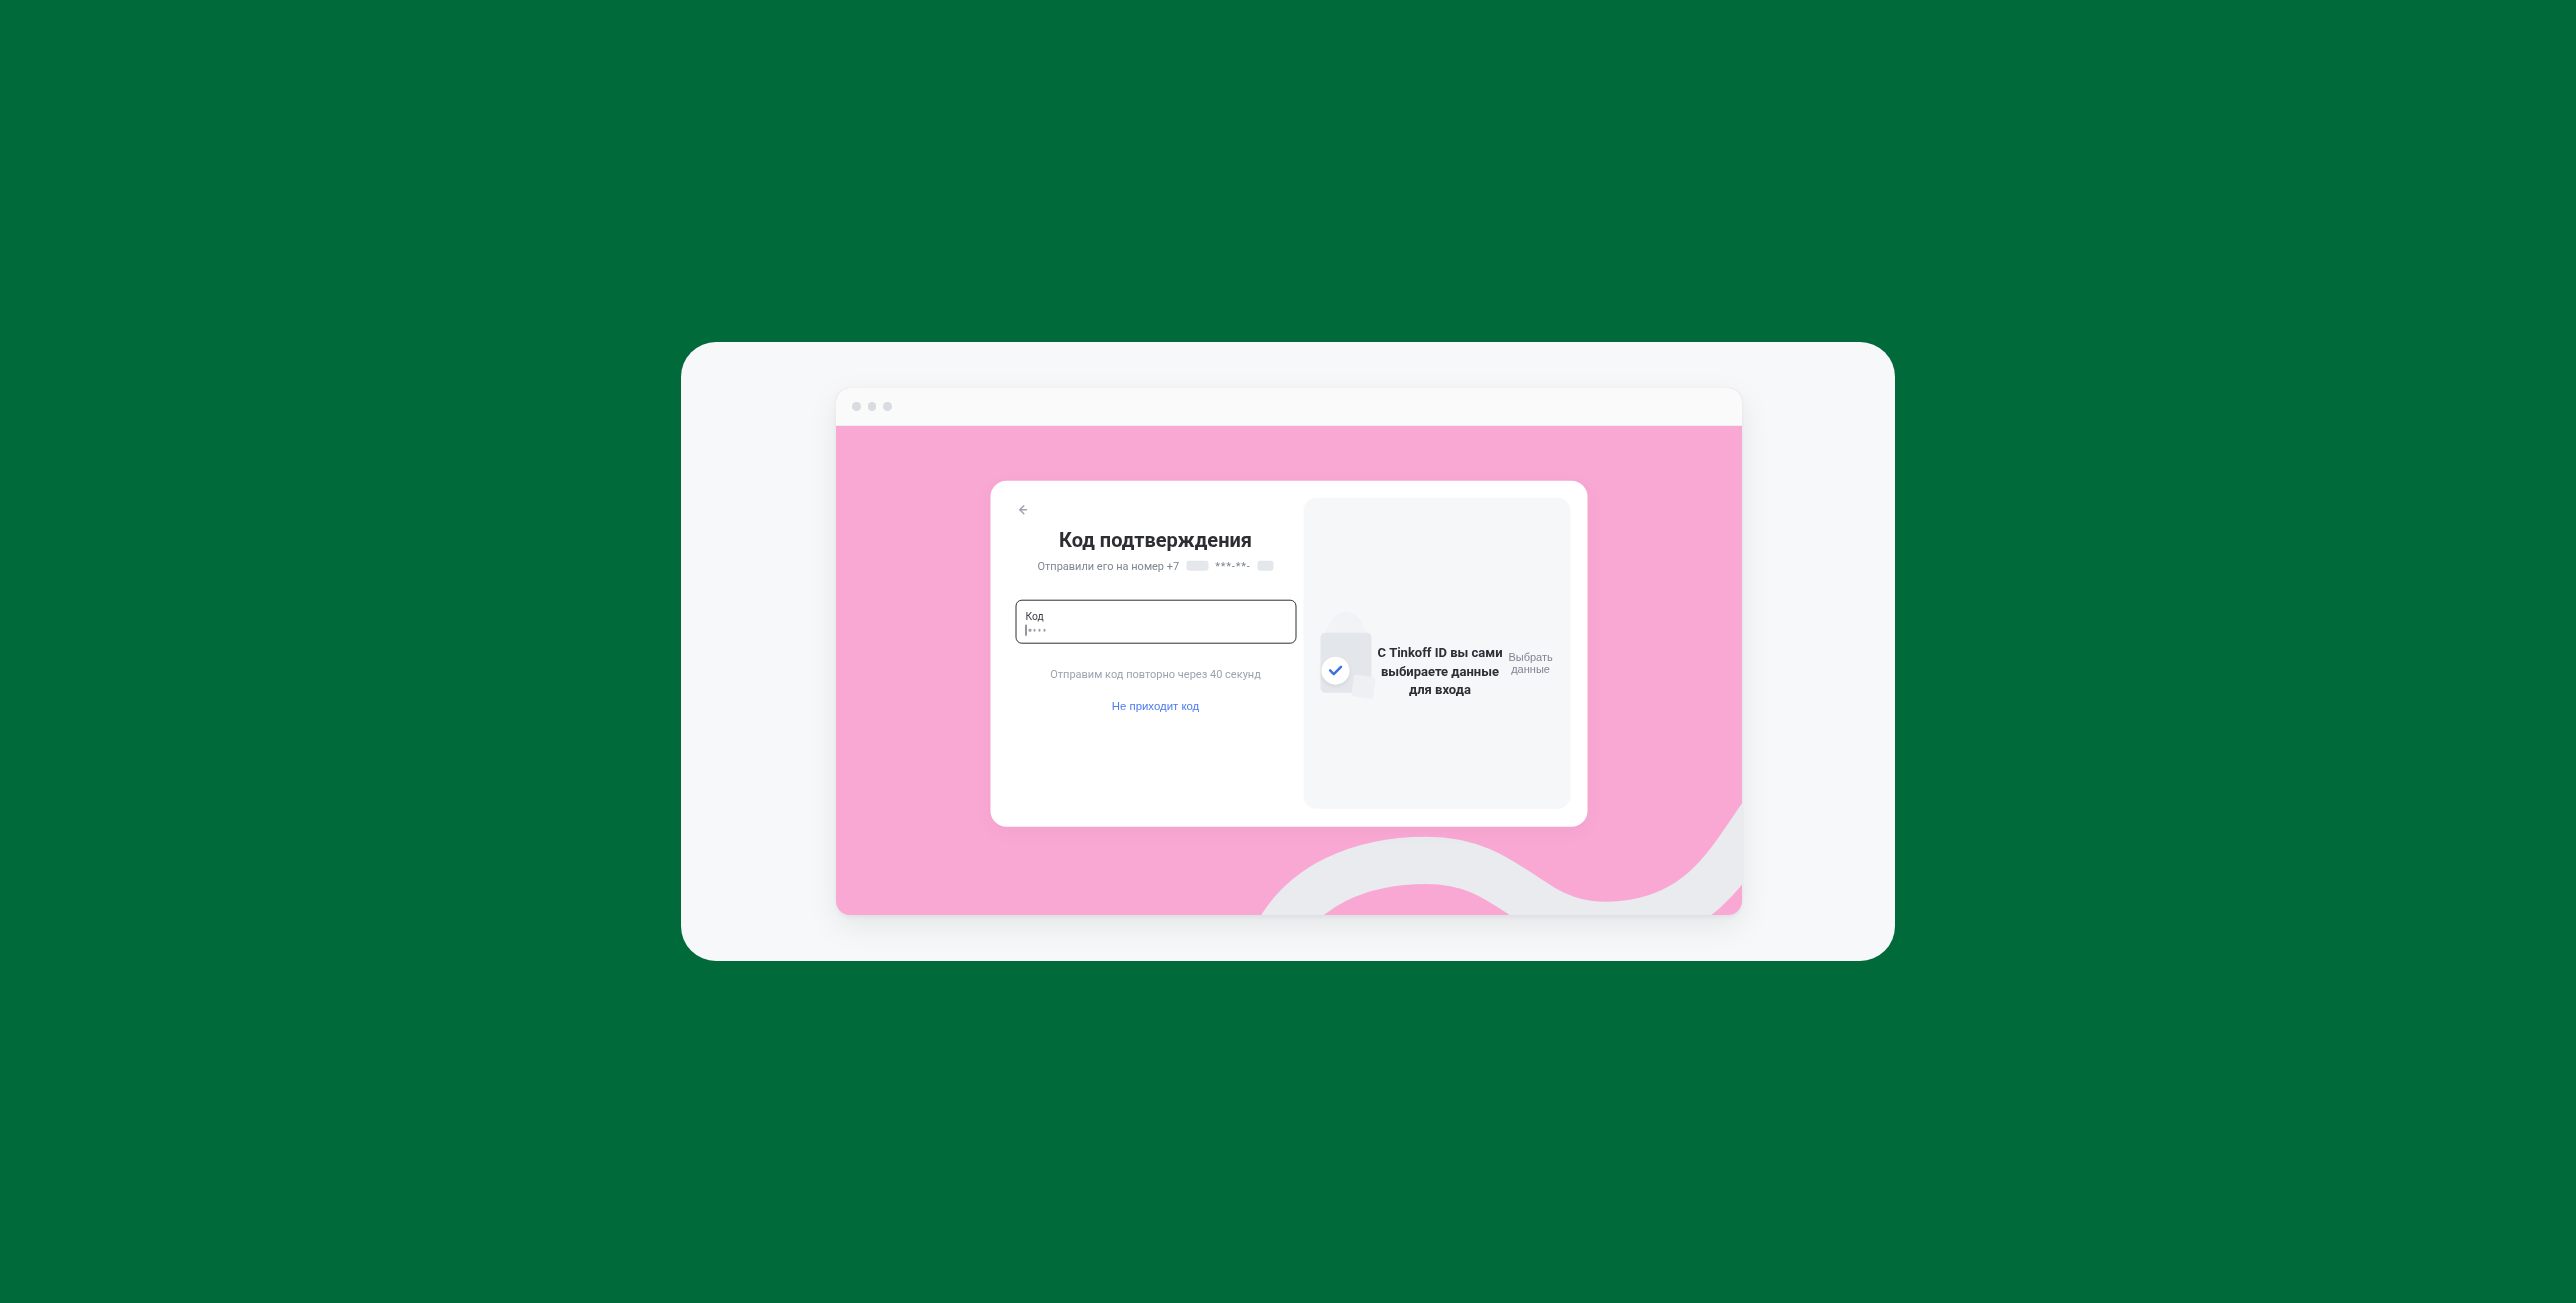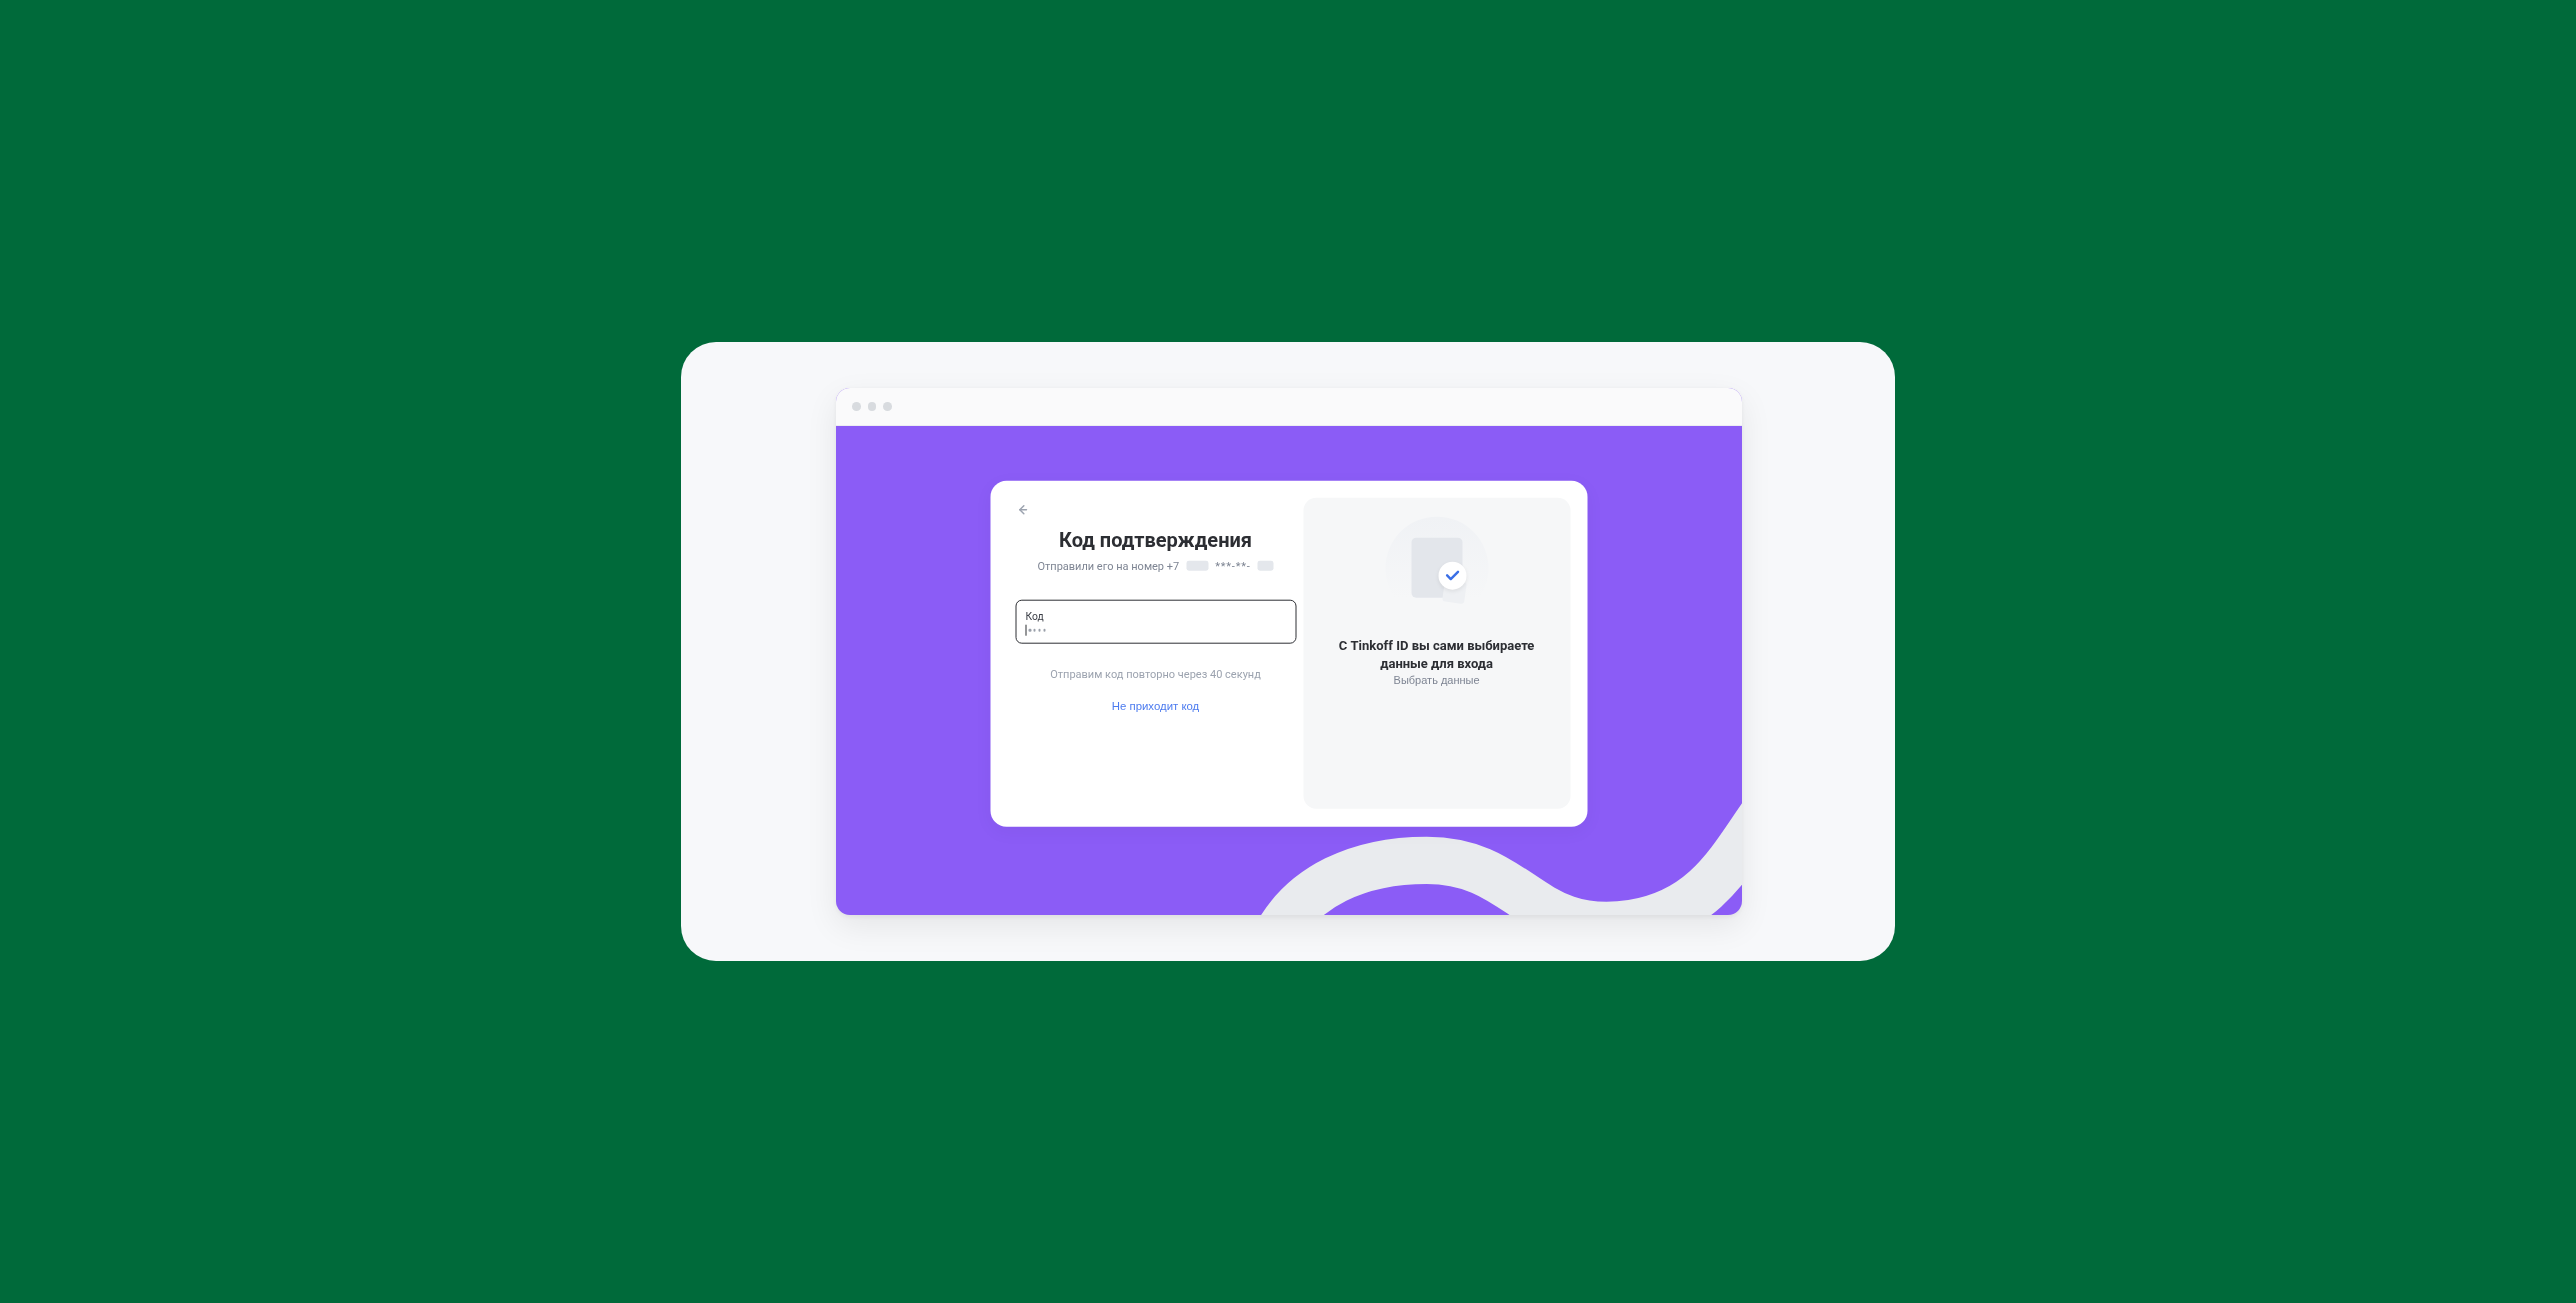--- a/index.html
+++ b/index.html
@@ -16,21 +16,21 @@
       width:1214px; height:619px;
       background:#F7F8FA;
       border-radius:35px;
       position:relative;
       overflow:hidden;
     }
     .browser {
       position:absolute;
       left:155px; top:46px;
       width:906px; height:527px;
-      background:#8b5cf6;
+      background:#f9a8d4;
       border-radius:14px;
       box-shadow:0 11px 32px rgba(0,0,0,.08),0 1.6px 4.7px rgba(0,0,0,.05);
       overflow:hidden;
     }
     .title-bar {
       height:38px; width:100%;
       background:#FAFAFB;
       display:flex; align-items:center;
       padding-left:16px; gap:7px;
       border-bottom:0.8px solid #ECEEF1;
@@ -143,21 +143,21 @@
       font-size:11.4px;
       color:#4C7BEF;
       background:none; border:none;
       cursor:pointer;
     }
     .right-pane {
       width:267px;
       background:#F6F7F8;
       border-radius:12.6px;
       display:flex;
-      flex-direction:column;
+      flex-direction:row;
       align-items:center;
       padding:19px 17.4px 0 17.4px;
     }
     .icon-wrap {
       width:103px; height:103px;
       border-radius:50%;
       background:linear-gradient(180deg,#F0F2F5 0%,#F6F7F8 80%);
       display:flex; align-items:center; justify-content:center;
       position:relative;
     }

